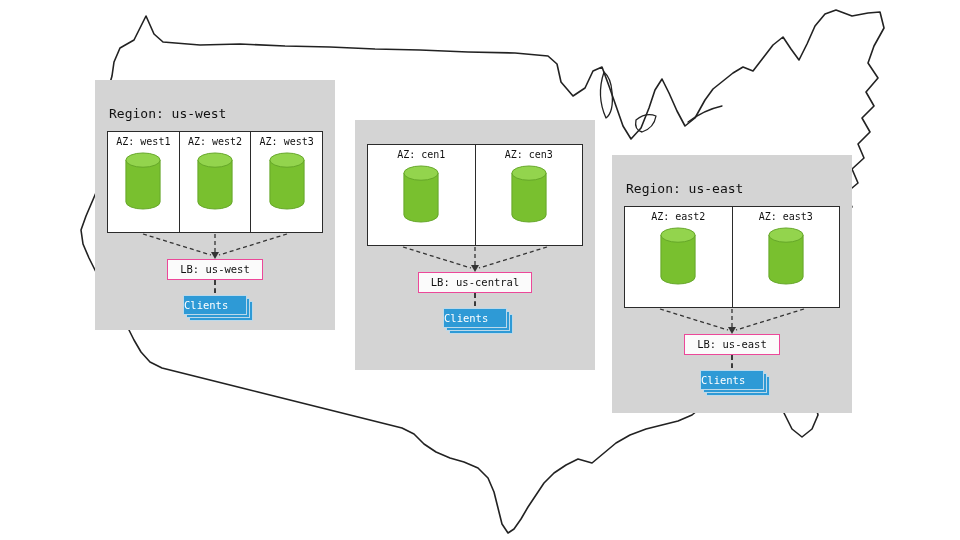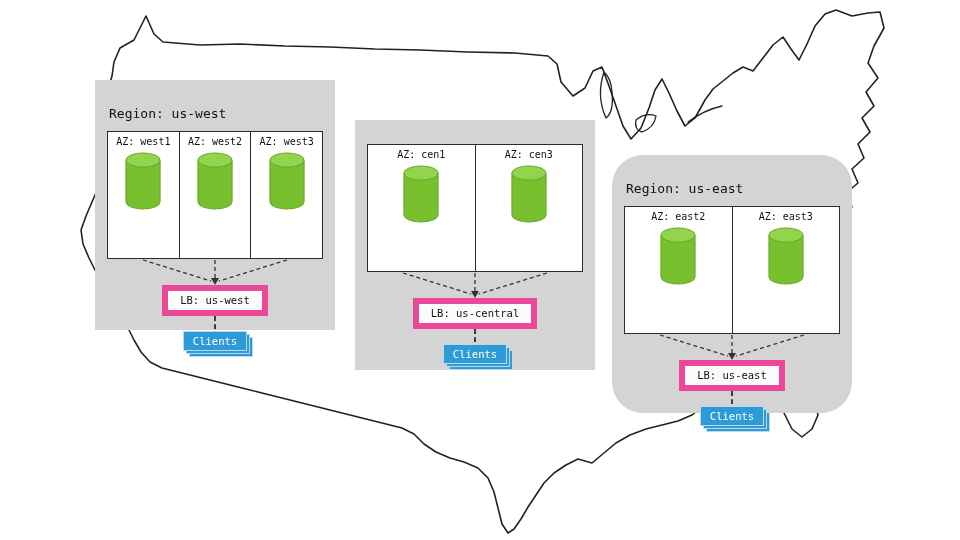--- a/index.html
+++ b/index.html
@@ -9,58 +9,58 @@
     color:#111;
   }
   .map { position:absolute; left:0; top:0; }
 
   .region {
     position:absolute; width:240px; height:250px; background:#d4d4d4;
     padding:24px 12px; box-sizing:border-box;
   }
   .region-west    { left:95px;  top:80px;  }
   .region-central { left:355px; top:120px; }
-  .region-east    { left:612px; top:155px; height:258px;border-radius:31px; }
+  .region-east    { left:612px; top:155px; height:258px; }
 
   .region-title { font-size:13px; margin:2px 0 10px 2px; white-space:nowrap; }
 
   .az-table {
-    display:flex; background:#ffffff; border:1px solid #2b2b2b; height:128px;
+    display:flex; background:#ffffff; border:1px solid #2b2b2b; height:102px;
     box-sizing:border-box;
   }
   .az-col {
     flex:1; display:flex; flex-direction:column; align-items:center;
     border-right:1px solid #2b2b2b; padding-top:4px; min-width:0;
   }
   .az-col:last-child { border-right:none; }
   .az-label { font-size:10px; margin-bottom:4px; white-space:nowrap; }
 
   .cyl { width:38px; height:60px; display:block; }
 
   .connector { display:block; margin:0 auto; }
 
   .lb {
     width:max-content; margin:0 auto; background:#fbfbfb;
-    border:6px solid #ec4899; font-size:10.5px; padding:3px 12px;
+    border:1px solid #ec4899; font-size:10.5px; padding:3px 12px;
     line-height:1.25; white-space:nowrap;
   }
 
   .vline { width:0; height:13px; border-left:2px dashed #3a3a3a; margin:0 auto; }
 
   .clients { position:relative; width:64px; height:20px; margin:2px auto 0; }
   .clients::before, .clients::after {
     content:""; position:absolute; width:100%; height:100%;
     background:#2e9ad6; border:1px solid #bcd9ea; box-sizing:border-box;
   }
   .clients::after  { left:6px; top:6px; z-index:0; }
   .clients::before { left:3px; top:3px; z-index:1; }
   .clients-face {
     position:absolute; left:0; top:0; width:100%; height:100%;
     background:#2e9ad6; border:1px solid #bcd9ea; box-sizing:border-box;
-    color:#fff; font-size:10.5px; text-align:center; line-height:18px; z-index:2;
+    color:#fff; font-size:10.5px; text-align:left; line-height:18px; z-index:2;
   }
 </style>
 </head>
 <body>
 
 <div class="canvas">
 
   <svg class="map" width="960" height="540" viewBox="0 0 960 540">
     <g fill="none" stroke="#222222" stroke-width="1.6" stroke-linejoin="round" stroke-linecap="round">
       <path d="M120 48 L134 40 L146 16 L154 34 L163 42

